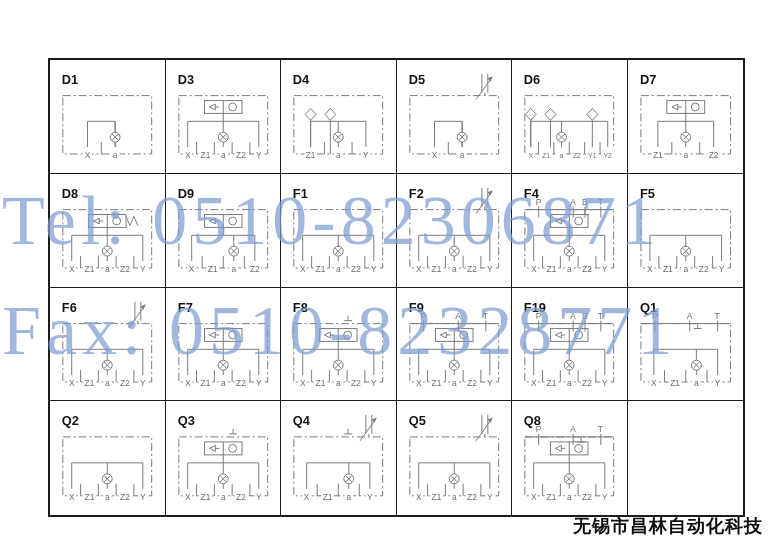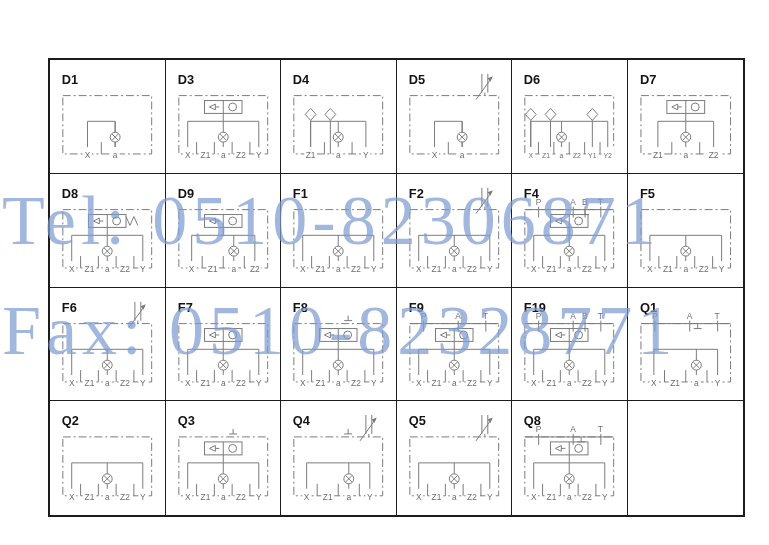--- a/index.html
+++ b/index.html
@@ -824,13 +824,14 @@
       <div class="cell">
         <svg viewBox="0 0 116 114" preserveAspectRatio="none">
           <text x="12" y="24" font-size="13" font-weight="bold" fill="#141414" font-family="&quot;Liberation Sans&quot;,sans-serif"></text>
         </svg>
       </div>
     </div>
 
   <div class="wm" id="wm1">Tel: 0510-82306871</div>
   <div class="wm" id="wm2">Fax: 0510-82328771</div>
 
+  <div class="company">无锡市昌林自动化科技</div>
 </div>
 
 </body></html>

